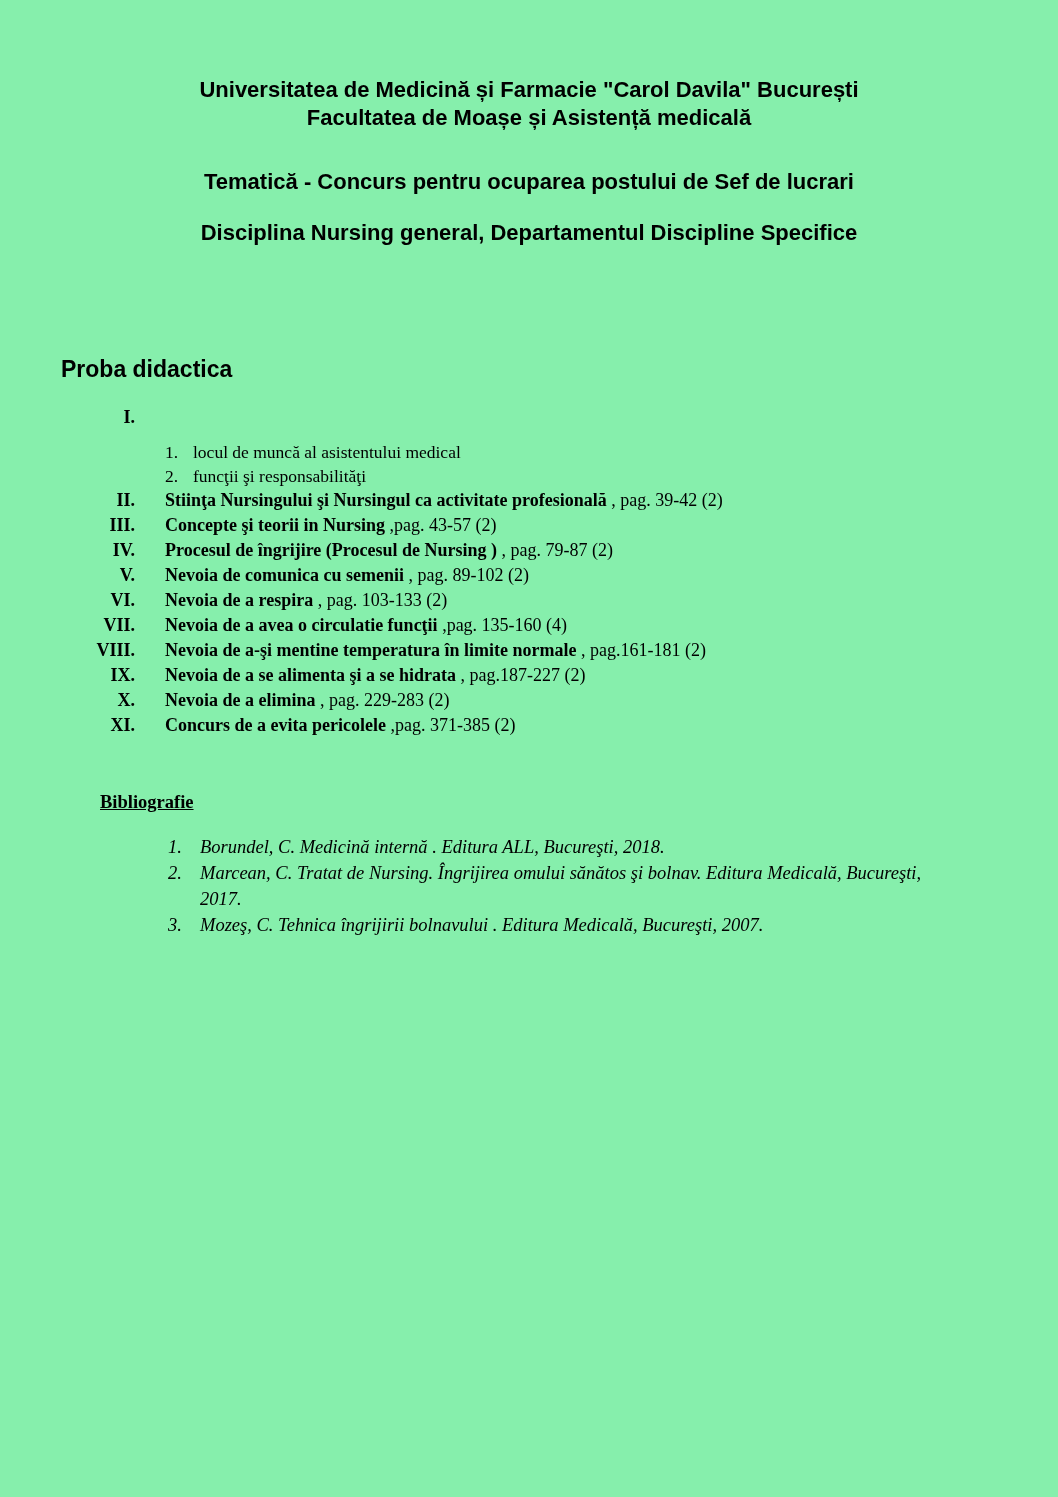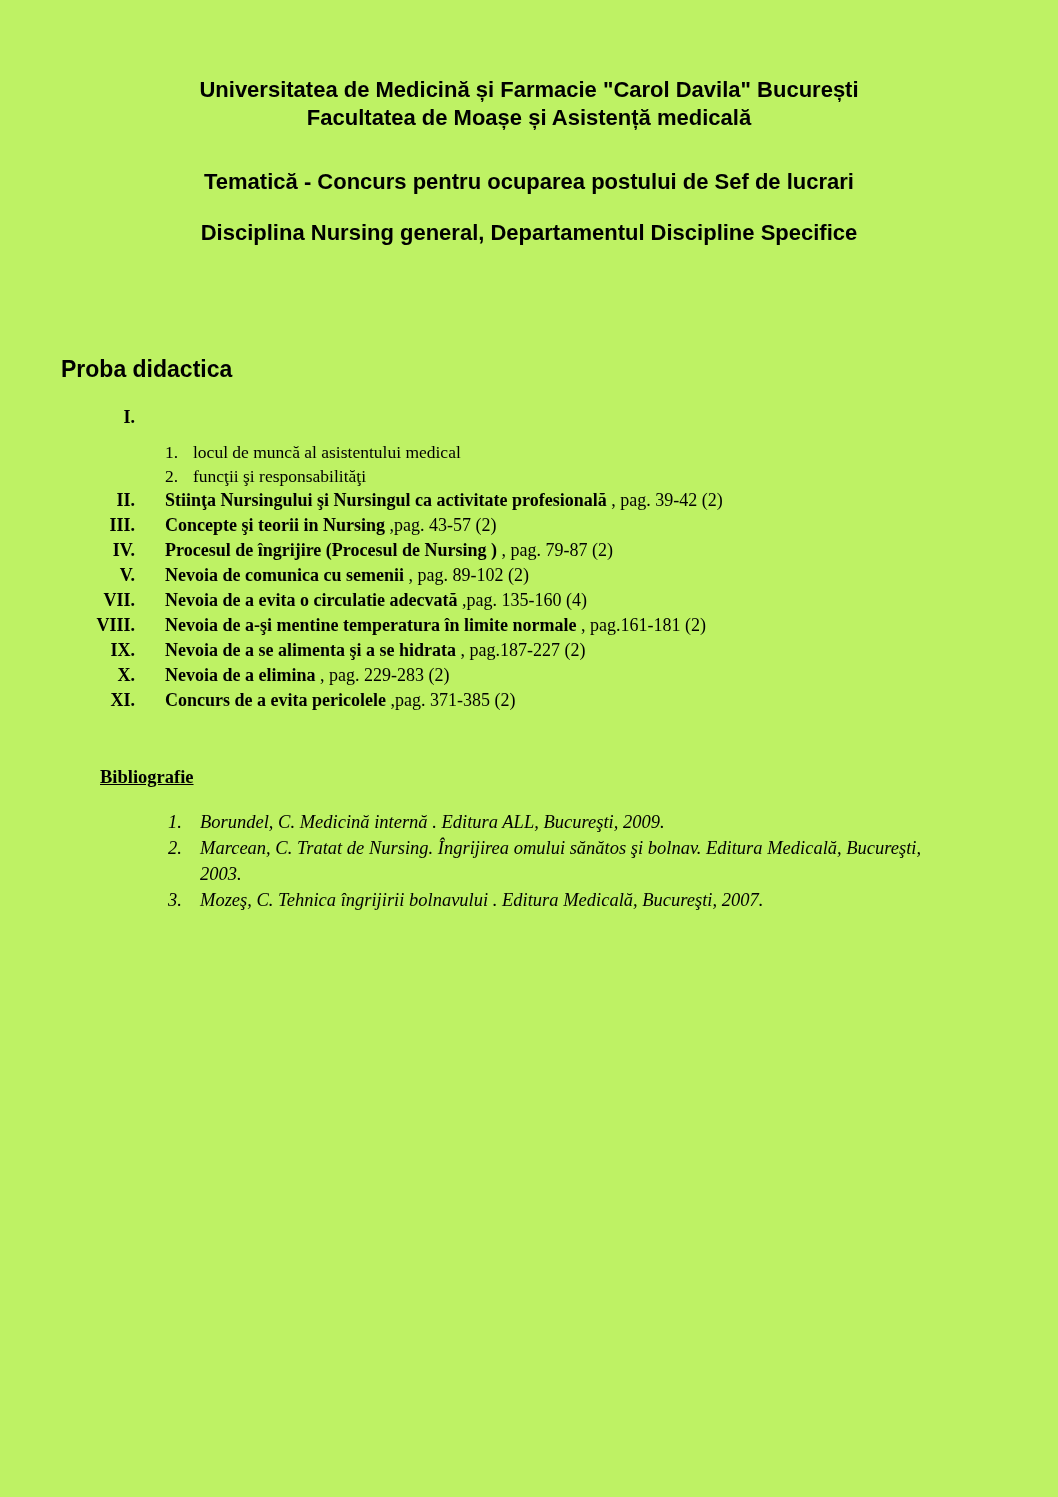--- a/index.html
+++ b/index.html
@@ -1,20 +1,20 @@
 <!DOCTYPE html>
 <html><head>
   <meta charset="utf-8">
   <style>
     html, body { margin: 0; padding: 0; }
     body { background: #ffffff; }
     .page {
       width: 1058px;
       min-height: 1497px;
-      background: #bef264;
+      background: #86efac;
       color: #000000;
       position: relative;
       overflow: hidden;
       box-sizing: border-box;
     }
     .doc-header {
       padding-top: 76px;
       text-align: center;
       font-family: "Liberation Sans", sans-serif;
       font-weight: bold;
@@ -121,24 +121,28 @@
     <div class="toc-row">
       <span class="toc-num">IV.</span>
       <span class="toc-txt"><span class="toc-title">Procesul de îngrijire (Procesul de Nursing )</span><span class="toc-pages"> , pag. 79-87 (2)</span></span>
     </div>
 
     <div class="toc-row">
       <span class="toc-num">V.</span>
       <span class="toc-txt"><span class="toc-title">Nevoia de comunica cu semenii</span><span class="toc-pages"> , pag. 89-102 (2)</span></span>
     </div>
 
+    <div class="toc-row">
+      <span class="toc-num">VI.</span>
+      <span class="toc-txt"><span class="toc-title">Nevoia de a respira</span><span class="toc-pages"> , pag. 103-133 (2)</span></span>
+    </div>
 
     <div class="toc-row">
       <span class="toc-num">VII.</span>
-      <span class="toc-txt"><span class="toc-title">Nevoia de a evita o circulatie adecvată</span><span class="toc-pages"> ,pag. 135-160 (4)</span></span>
+      <span class="toc-txt"><span class="toc-title">Nevoia de a avea o circulatie funcţii</span><span class="toc-pages"> ,pag. 135-160 (4)</span></span>
     </div>
 
     <div class="toc-row">
       <span class="toc-num">VIII.</span>
       <span class="toc-txt"><span class="toc-title">Nevoia de a-şi mentine temperatura în limite normale</span><span class="toc-pages"> , pag.161-181 (2)</span></span>
     </div>
 
     <div class="toc-row">
       <span class="toc-num">IX.</span>
       <span class="toc-txt"><span class="toc-title">Nevoia de a se alimenta şi a se hidrata</span><span class="toc-pages"> , pag.187-227 (2)</span></span>
@@ -154,25 +158,25 @@
       <span class="toc-txt"><span class="toc-title">Concurs de a evita pericolele</span><span class="toc-pages"> ,pag. 371-385  (2)</span></span>
     </div>
 
   </div>
 
   <div class="bib-heading">Bibliografie</div>
 
   <div class="bib-list">
     <div class="bib-row">
       <span class="bib-num">1.</span>
-      <span class="bib-txt">Borundel, C. Medicină  internă .  Editura  ALL, Bucureşti, 2009.</span>
+      <span class="bib-txt">Borundel, C. Medicină  internă .  Editura  ALL, Bucureşti, 2018.</span>
     </div>
     <div class="bib-row">
       <span class="bib-num">2.</span>
-      <span class="bib-txt">Marcean, C. Tratat de Nursing. Îngrijirea omului sănătos şi bolnav. Editura Medicală, Bucureşti, 2003.</span>
+      <span class="bib-txt">Marcean, C. Tratat de Nursing. Îngrijirea omului sănătos şi bolnav. Editura Medicală, Bucureşti, 2017.</span>
     </div>
     <div class="bib-row">
       <span class="bib-num">3.</span>
       <span class="bib-txt">Mozeş, C. Tehnica îngrijirii bolnavului .  Editura Medicală, Bucureşti, 2007.</span>
     </div>
   </div>
 
 </div>
 
 </body></html>

